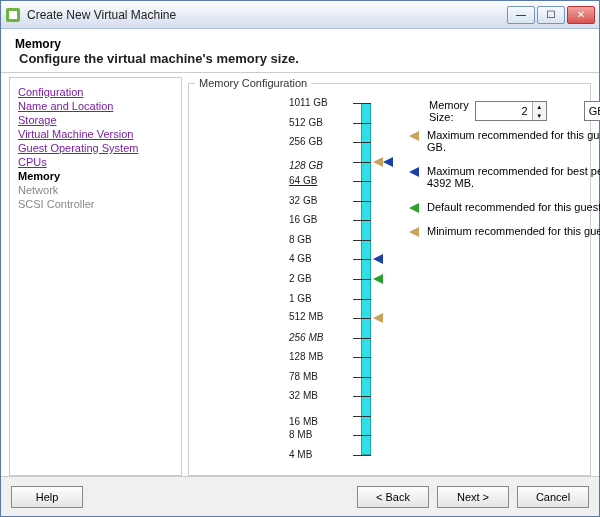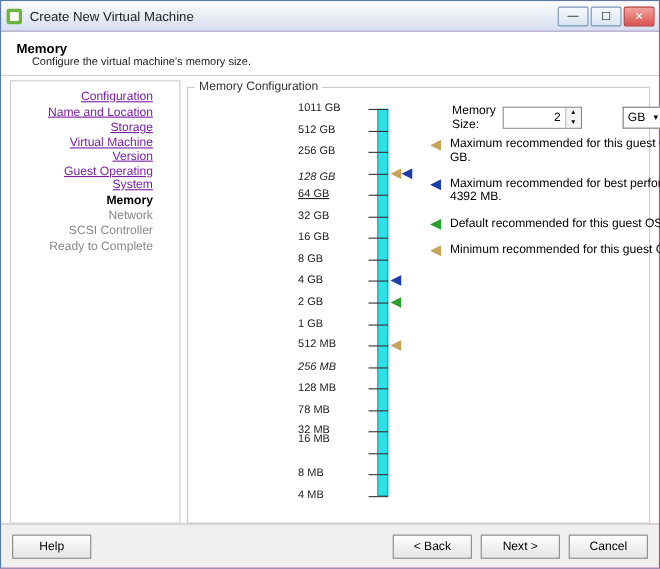--- a/index.html
+++ b/index.html
@@ -1,29 +1,29 @@
 <!DOCTYPE html>
 <html><head>
 <meta charset="utf-8">
 <style>
   * { box-sizing: border-box; margin: 0; padding: 0; }
   body { font-family: Tahoma, Arial, sans-serif; font-size: 11px; color: #000; background: #fff; }
-  .window { width: 600px; height: 517px; border: 1px solid #5a7aa3; display: flex; flex-direction: column; background: #ec4899; }
+  .window { width: 600px; height: 517px; border: 1px solid #5a7aa3; display: flex; flex-direction: column; background: #4c1d95; }
   .titlebar { height: 28px; background: linear-gradient(to bottom, #fdfdfe, #e8edf5 50%, #d5dff0); display: flex; align-items: center; padding: 0 4px; border-bottom: 1px solid #a9bdd6; }
   .title-icon { width: 16px; height: 16px; margin-right: 6px; display: inline-flex; align-items: center; justify-content: center; }
   .title-text { flex: 1; font-size: 12px; color: #222; }
   .winbtns { display: flex; gap: 2px; }
   .winbtn { width: 28px; height: 18px; border: 1px solid #7996b9; border-radius: 2px; background: linear-gradient(#f6f9fd,#d9e5f2); display: flex; align-items: center; justify-content: center; font-size: 10px; }
   .winbtn.close { background: linear-gradient(#f3a4a1,#d9534f); color: #fff; border-color: #b33; }
   .header { background: #fff; padding: 8px 14px 6px; border-bottom: 1px solid #ccc; display: flex; justify-content: space-between; }
   .header-left h2 { font-size: 12px; font-weight: bold; }
-  .header-left .sub { margin-left: 14px; font-size: 10px; color: #222; }
+  .header-left .sub { margin-left: 4px; font-size: 13px; color: #222; font-weight: bold; }
   .header-right { font-size: 11px; text-align: right; }
   .body { flex: 1; display: flex; background: #fff; padding: 4px 8px 0 8px; gap: 6px; min-height: 0; }
-  .sidebar { width: 155px; border: 1px solid #ccc; background: #fff; padding: 6px 24px; text-align: right; }
+  .sidebar { width: 173px; border: 1px solid #ccc; background: #fff; padding: 6px 8px; }
   .sidebar a { color: #0026cf; text-decoration: underline; display: block; margin: 2px 0; cursor: pointer; }
   .sidebar a.visited { color: #7a1fa2; }
   .sidebar .current { font-weight: bold; display: block; margin: 2px 0; }
   .sidebar .future { color: #888; display: block; margin: 2px 0; }
   .main { flex: 1; position: relative; }
   fieldset.memcfg { border: 1px solid #ccc; height: 100%; padding: 8px 10px 10px 6px; position: relative; }
   fieldset.memcfg legend { font-size: 11px; color: #333; padding: 0 4px; }
   .cfg-row { position: absolute; left: 240px; top: 10px; display: flex; align-items: center; gap: 6px; }
   .spinbox { display: inline-flex; border: 1px solid #7a7a7a; height: 20px; }
   .spinbox input { width: 56px; border: none; text-align: right; padding: 2px 4px; font-size: 11px; outline: none; }
@@ -71,24 +71,24 @@
     </div>
   </div>
 
   <div class="body">
     <div class="sidebar" id="sidebar">
         <a class="visited">Configuration</a>
         <a class="visited">Name and Location</a>
         <a class="visited">Storage</a>
         <a class="visited">Virtual Machine Version</a>
         <a class="visited">Guest Operating System</a>
+        <a class="visited">CPUs</a>
         <span class="current">Memory</span>
         <span class="future">Network</span>
         <span class="future">SCSI Controller</span>
-        <span class="future">Ready to Complete</span>
       </div>
 
     <div class="main">
       <fieldset class="memcfg">
         <legend>Memory Configuration</legend>
 
         <div class="cfg-row">
           <span>Memory Size:</span>
           <div class="spinbox">
             <input type="text" value="2" style="">
@@ -166,21 +166,21 @@
             <div class="tick-label" style="top: 204px; margin-top: 12px;">512 MB</div>
             <div class="tick" style="top: 242.667px;"></div>
             <div class="tick-label" style="top: 236.667px; font-style: italic;">256 MB</div>
             <div class="tick" style="top: 262.222px;"></div>
             <div class="tick-label" style="top: 256.222px;">128 MB</div>
             <div class="tick" style="top: 281.778px;"></div>
             <div class="tick-label" style="top: 275.778px;">78 MB</div>
             <div class="tick" style="top: 301.333px;"></div>
             <div class="tick-label" style="top: 295.333px;">32 MB</div>
             <div class="tick" style="top: 320.889px;"></div>
-            <div class="tick-label" style="top: 303px;">16 MB</div>
+            <div class="tick-label" style="top: 321px;">16 MB</div>
             <div class="tick" style="top: 340.444px;"></div>
             <div class="tick-label" style="top: 334.444px;">8 MB</div>
             <div class="tick" style="top: 360px;"></div>
             <div class="tick-label" style="top: 354px;">4 MB</div>
             <div class="marker" style="top: 61.6667px; left: 174px;"><svg width="10" height="10" viewBox="0 0 10 10">
                 <polygon points="10,0 10,10 0,5" fill="#c9a35a"></polygon>
               </svg></div>
             <div class="marker" style="top: 61.6667px; left: 184px;"><svg width="10" height="10" viewBox="0 0 10 10">
                 <polygon points="10,0 10,10 0,5" fill="#1c3ea8"></polygon>
               </svg></div>

